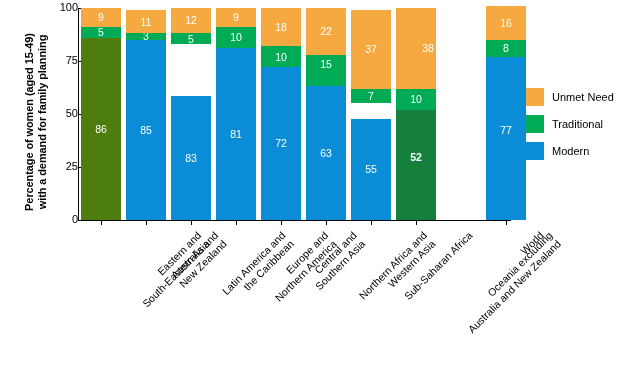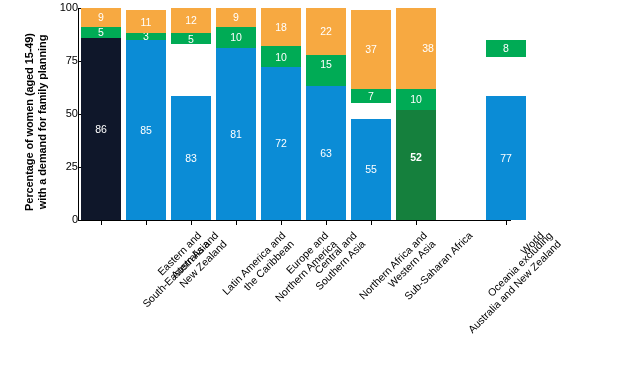--- a/index.html
+++ b/index.html
@@ -179,21 +179,21 @@
       <div class="y-tick-mark" style="top: 61px; left: 30px;"></div>
       <div class="y-tick-label" style="top: 8px;">100</div>
       <div class="y-tick-mark" style="top: 8px; left: 30px;"></div>
     </div>
   <div id="y-axis-line"></div>
 
   <div id="x-axis-line"></div>
 
   <div id="plot-area">
       <div class="bar-group" style="left: 2px; width: 40px; height: 212px;">
-        <div class="seg seg-modern" style="background: #0f172a; height: 182.32px; bottom: 0px;">
+        <div class="seg seg-modern" style="background: #4d7c0f; height: 182.32px; bottom: 0px;">
           <span>86</span>
         </div>
         <div class="seg seg-trad" style="background: rgb(0, 171, 85); height: 10.6px; bottom: 182.32px;">
           <span>5</span>
         </div>
         <div class="seg seg-unmet" style="background: rgb(247, 169, 65); height: 19.08px; bottom: 192.92px;">
           <span>9</span>
         </div>
       </div>
       <div class="bar-group" style="left: 47px; width: 40px; height: 212px;">
@@ -267,25 +267,28 @@
           <span>52</span>
         </div>
         <div class="seg seg-trad" style="background: rgb(0, 171, 85); height: 21.2px; bottom: 110.24px;">
           <span>10</span>
         </div>
         <div class="seg seg-unmet" style="background: rgb(247, 169, 65); height: 80.56px; bottom: 131.44px; padding-left: 24px;">
           <span>38</span>
         </div>
       </div>
       <div class="bar-group" style="left: 407px; width: 40px; height: 212px;">
-        <div class="seg seg-modern" style="background: rgb(11, 140, 214); height: 124px; bottom: 0px;">
+        <div class="seg seg-modern" style="background: rgb(11, 140, 214); height: 180px; bottom: 0px;">
           <span>77</span>
         </div>
         <div class="seg seg-trad" style="background: rgb(0, 171, 85); height: 16.96px; bottom: 163.24px;">
           <span>8</span>
+        </div>
+        <div class="seg seg-unmet" style="background: rgb(247, 169, 65); height: 33.92px; bottom: 180.2px;">
+          <span>16</span>
         </div>
       </div>
     </div>
 
   <div id="x-axis-labels">
       <div class="x-tick-mark" style="left: 101px;"></div>
       <div class="x-tick-label" style="left: 105px; top: 229px;">
         <span>Eastern and</span>
         <span>South-Eastern Asia</span>
       </div>
@@ -322,14 +325,28 @@
       <div class="x-tick-label" style="left: 420px; top: 229px;">
         <span>Oceania excluding</span>
         <span>Australia and New Zealand</span>
       </div>
       <div class="x-tick-mark" style="left: 506px;"></div>
       <div class="x-tick-label" style="left: 510px; top: 229px;">
         <span>World</span>
       </div>
     </div>
 
+  <div id="legend">
+      <div class="legend-row">
+        <div class="legend-swatch" style="background: rgb(247, 169, 65);"></div>
+        <div class="legend-label">Unmet Need</div>
+      </div>
+      <div class="legend-row">
+        <div class="legend-swatch" style="background: rgb(0, 171, 85);"></div>
+        <div class="legend-label">Traditional</div>
+      </div>
+      <div class="legend-row">
+        <div class="legend-swatch" style="background: rgb(11, 140, 214);"></div>
+        <div class="legend-label">Modern</div>
+      </div>
+    </div>
 
 </div>
 
 </body></html>

